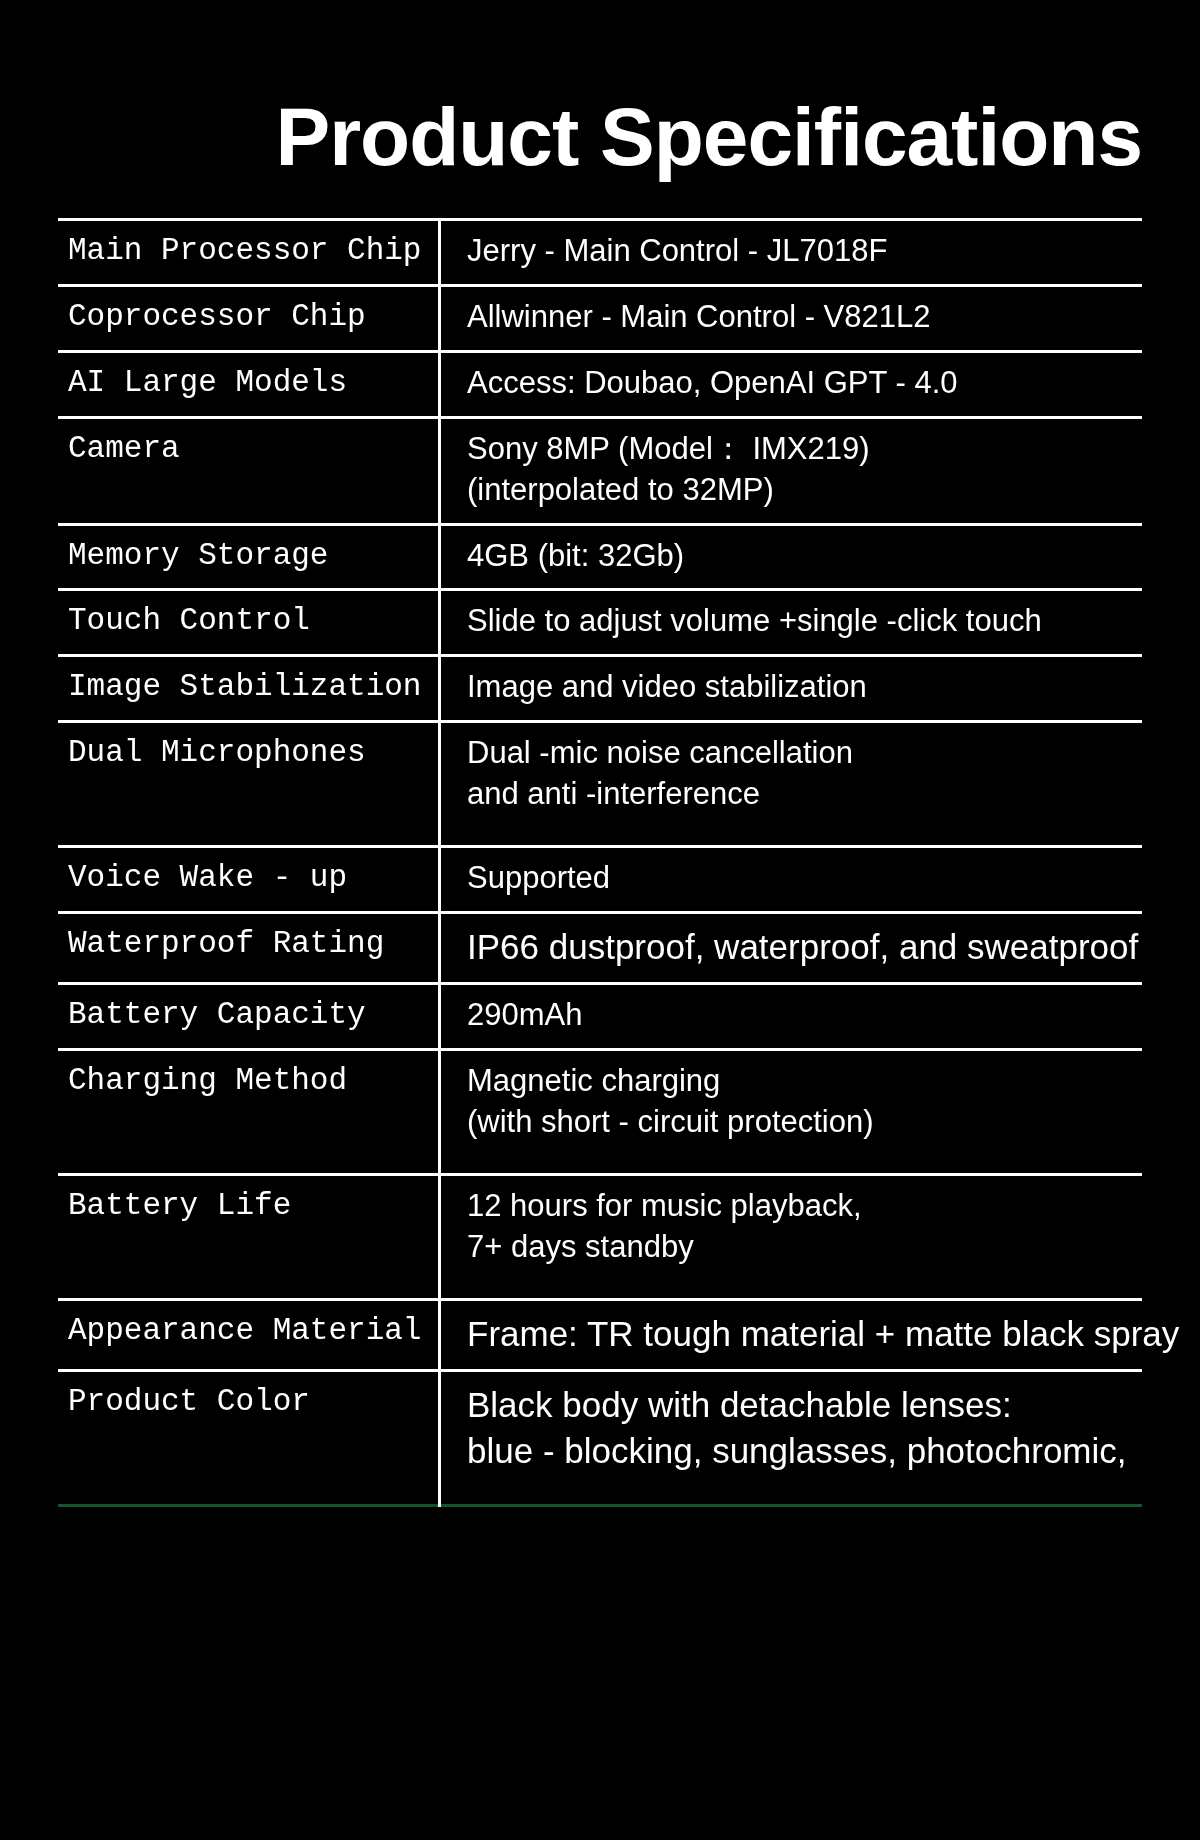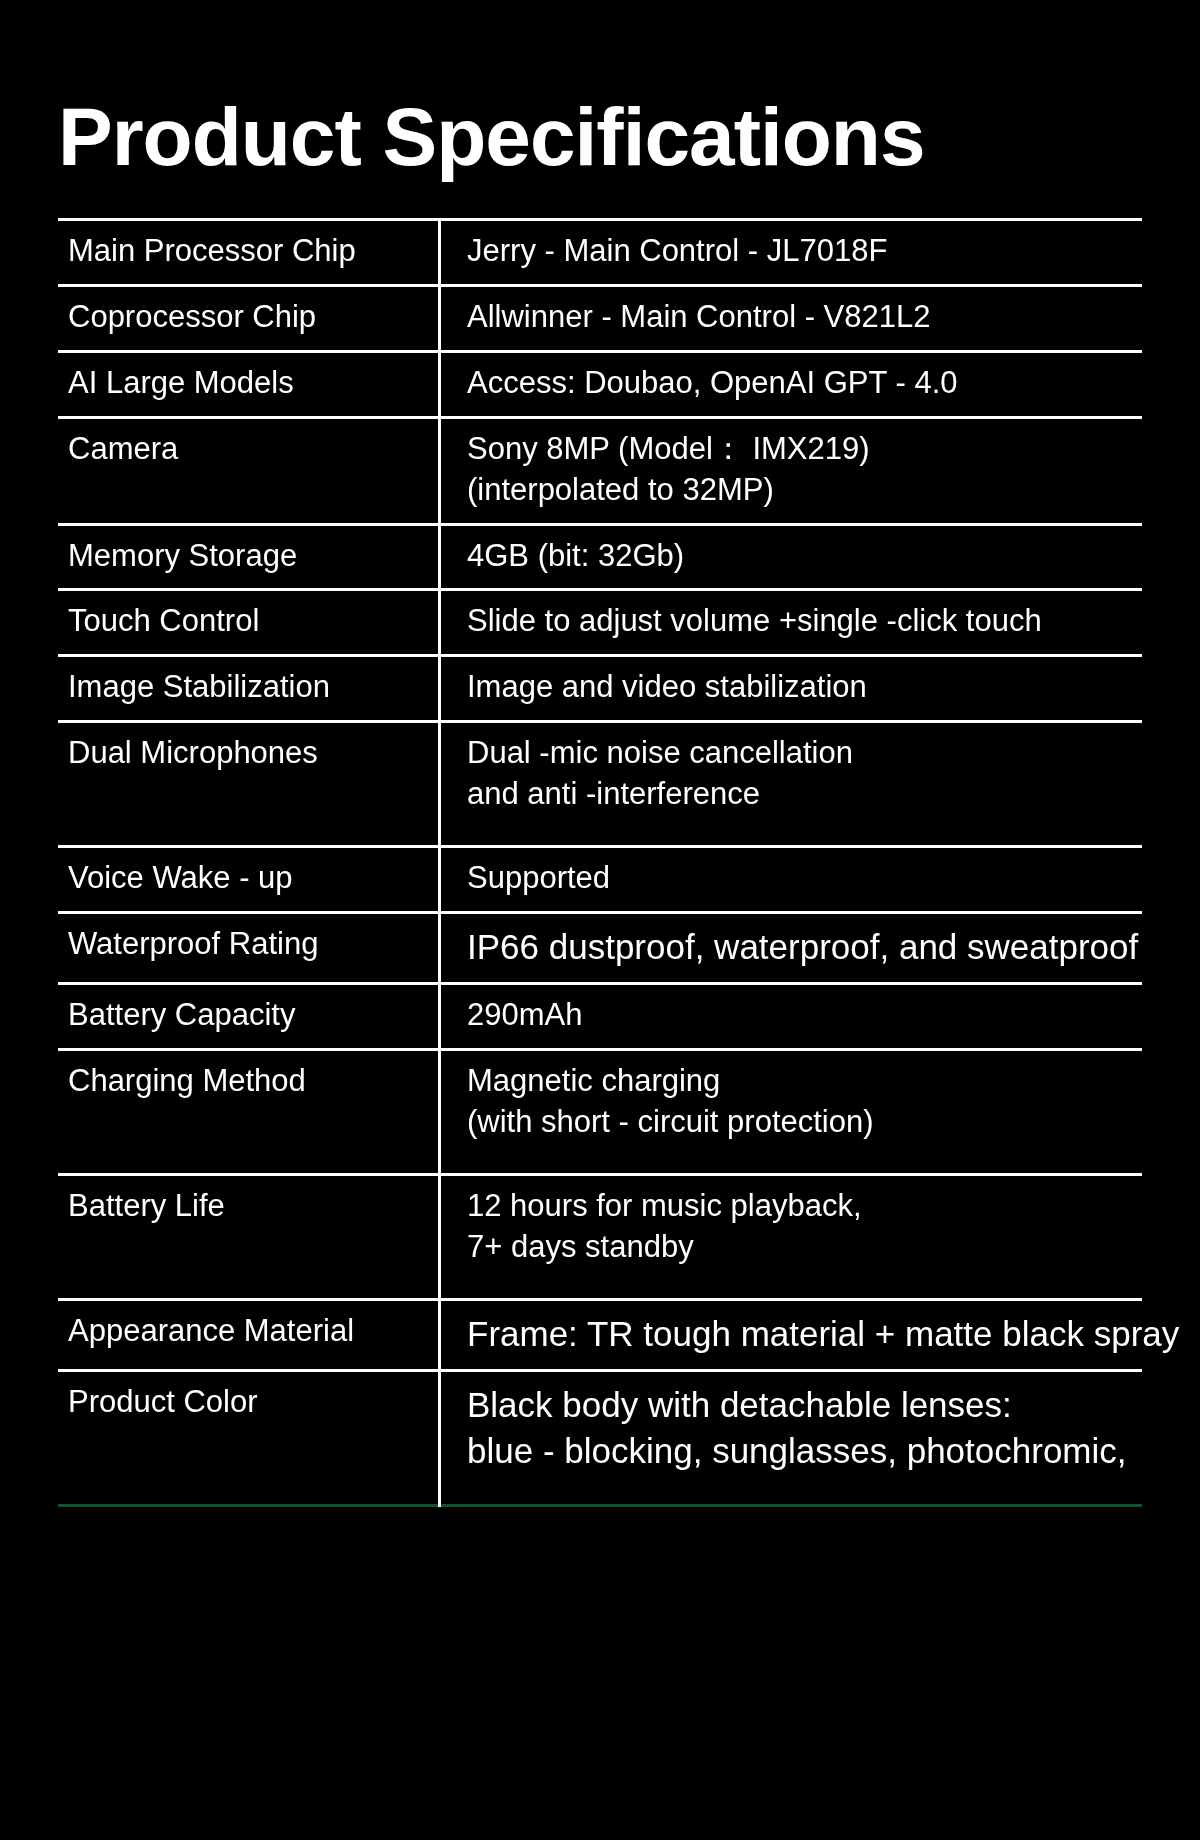--- a/index.html
+++ b/index.html
@@ -16,21 +16,21 @@
   }
   .page {
     position: relative;
     width: 1200px;
     height: 1840px;
     background: #000000;
     box-sizing: border-box;
     padding: 0 58px;
   }
   .title {
-    text-align: left;
+    text-align: right;
     font-size: 82px;
     font-weight: bold;
     letter-spacing: -1px;
     line-height: 1.0;
     padding-top: 96px;
     padding-bottom: 40px;
     margin: 0;
     color: #ffffff;
     white-space: nowrap;
   }
@@ -50,20 +50,21 @@
     padding: 10px 6px 12px 6px;
     font-size: 31px;
     line-height: 1.32;
     color: #ffffff;
   }
   .spec-table td.label {
     width: 360px;
     border-right: 3px solid #ffffff;
     padding-left: 10px;
     padding-right: 10px;
+    font-family: Liberation Mono, monospace;
   }
   .spec-table td.value {
     padding-left: 26px;
     padding-right: 4px;
   }
   .value .line {
     display: block;
     white-space: nowrap;
   }
   .value.small .line {

